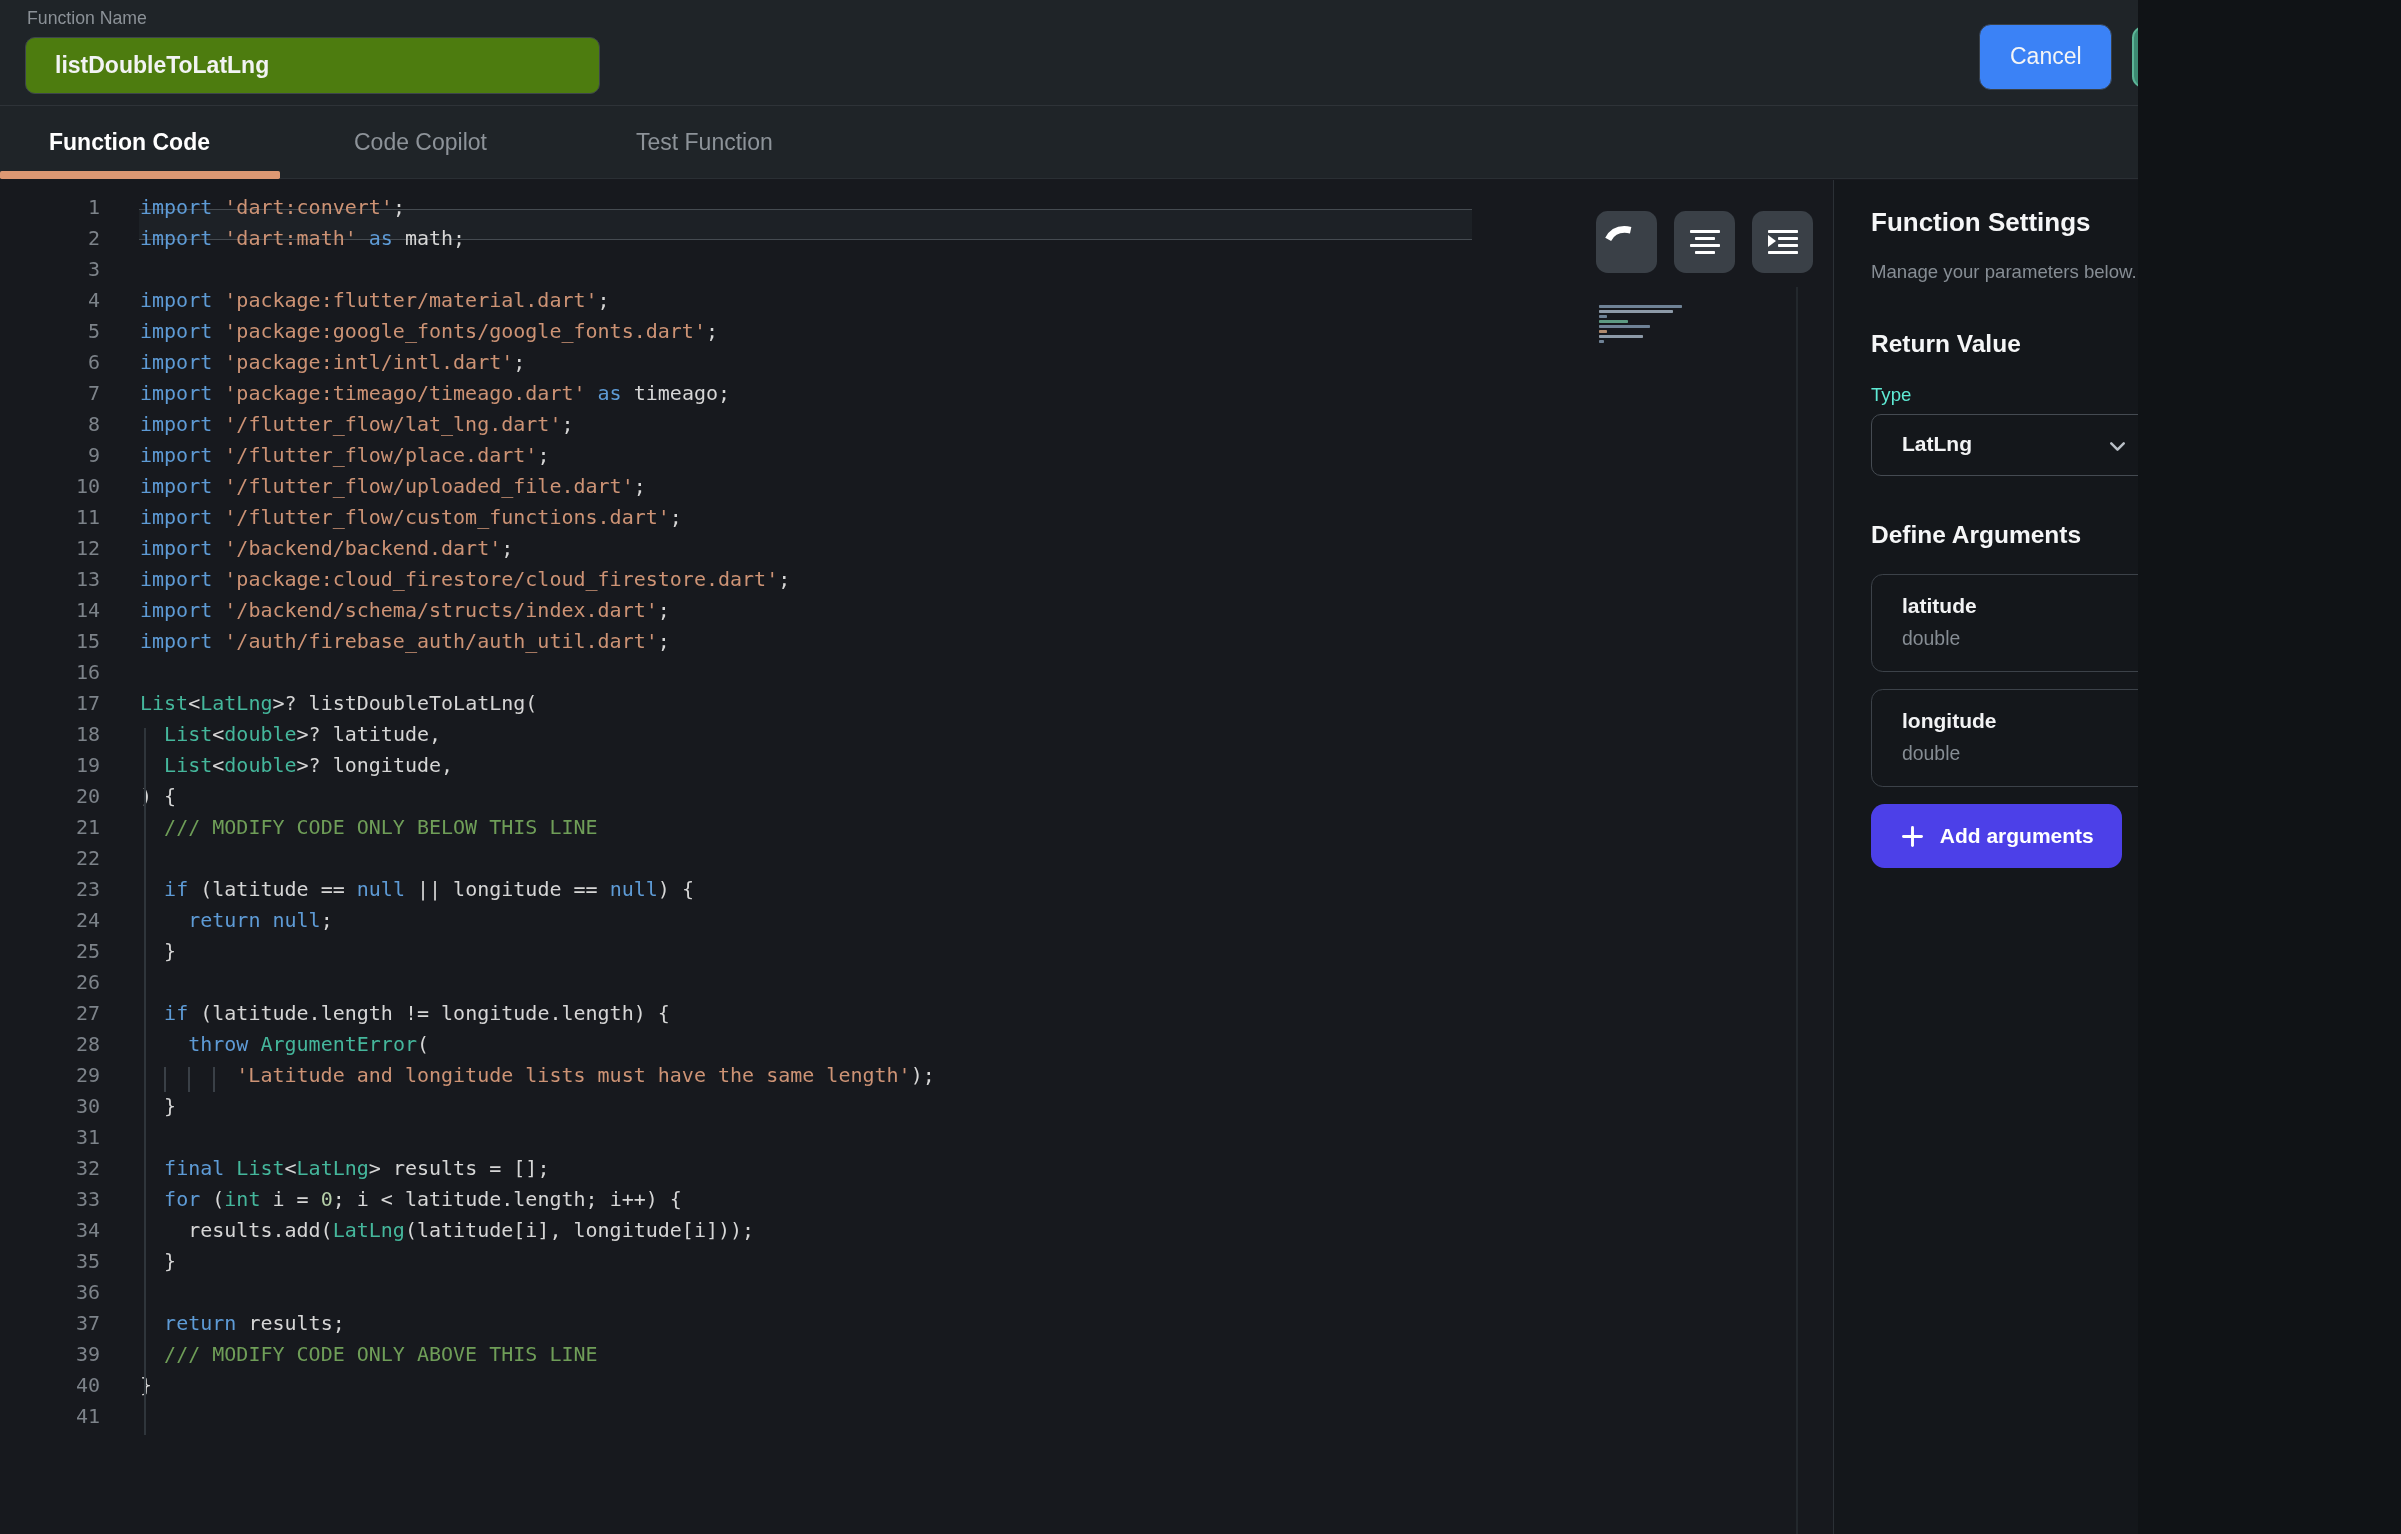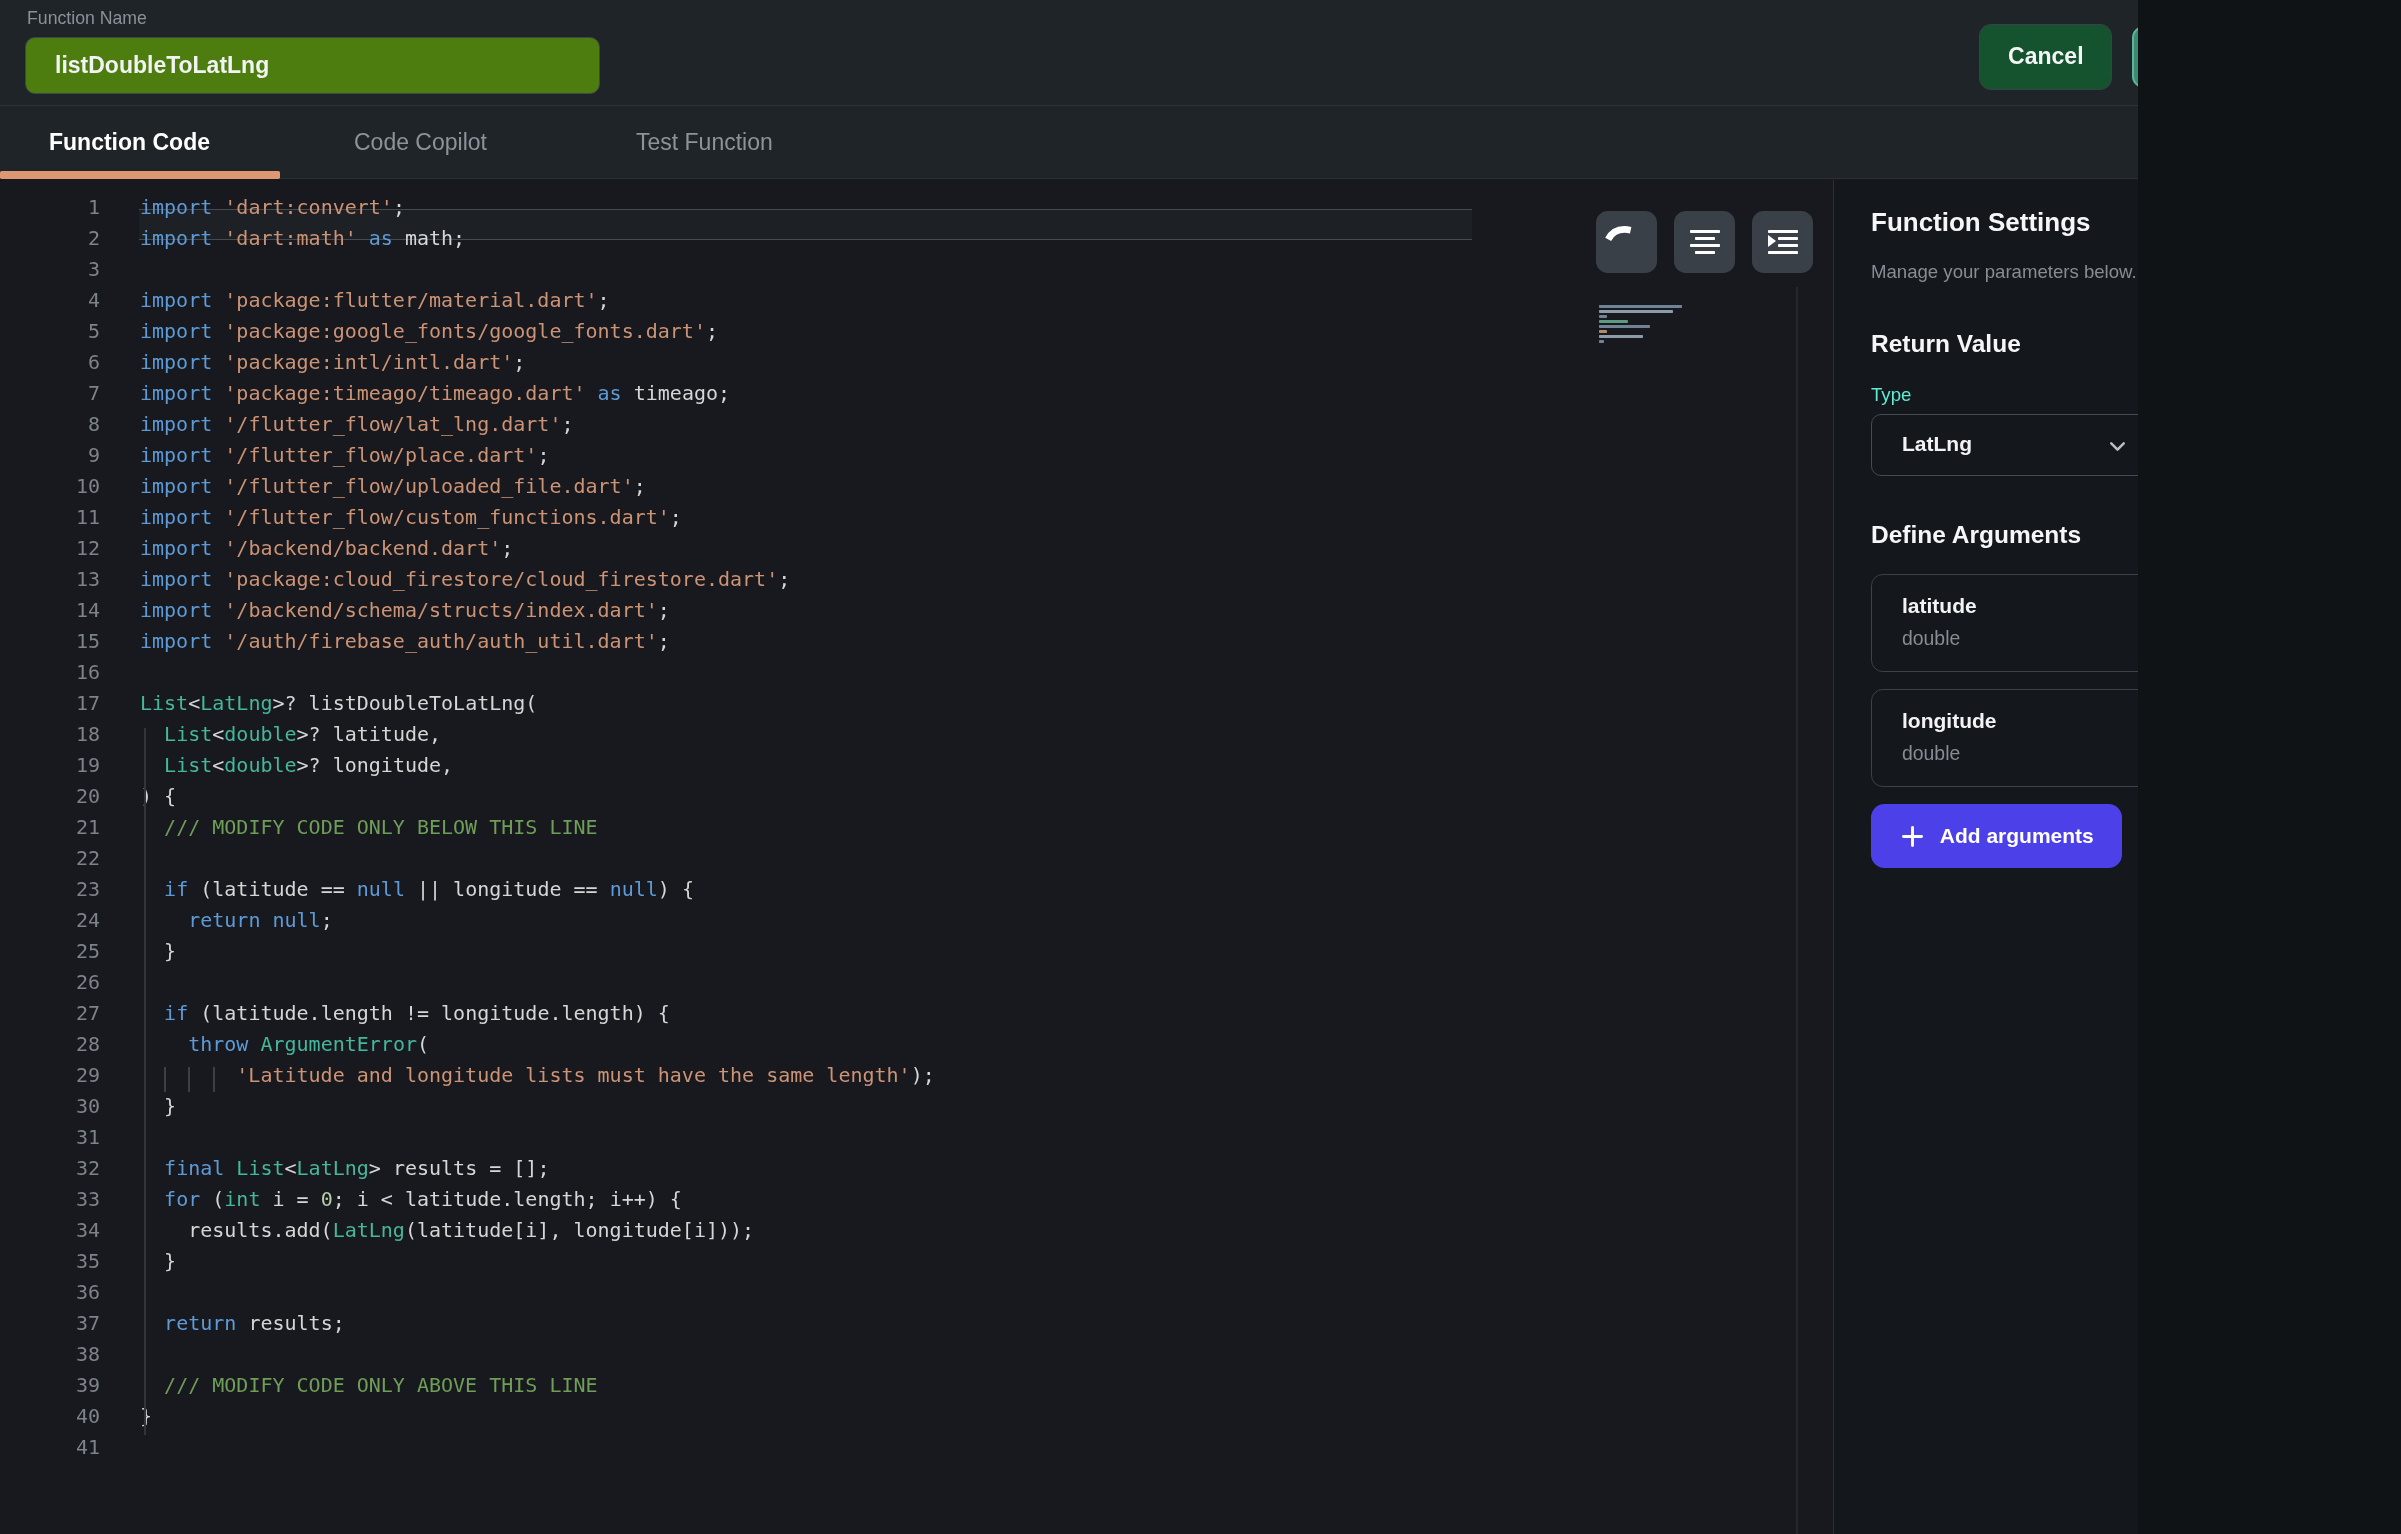--- a/index.html
+++ b/index.html
@@ -9,22 +9,22 @@
 
   
   .topbar{ position:absolute; left:0; top:0; width:2401px; height:106px;
     background:#1f2428; border-bottom:1.7px solid #2e3338; }
   .fn-label{ position:absolute; left:27px; top:8.4px; font-size:17.7px; color:#8b9197; }
   .fn-input{ position:absolute; left:25px; top:37px; width:575px; height:57px;
     background:#4d7c0f; border:1.7px solid #3e454c; border-radius:10px;
     color:#f2f3f4; font-size:23px; font-weight:bold; padding:0 29px;
     font-family:"Liberation Sans", sans-serif; outline:none; }
   .topbar-actions{ position:absolute; right:17.7px; top:23.6px; display:flex; gap:20px; align-items:center; }
-  .btn-cancel{ width:133px; height:66px; background:#14532d; border:1.7px solid #394047;
-    border-radius:11.8px; color:#f4f5f6; font-size:23px; font-weight:bold; cursor:pointer;
+  .btn-cancel{ width:133px; height:66px; background:#3b82f6; border:1.7px solid #394047;
+    border-radius:11.8px; color:#f4f5f6; font-size:23px; font-weight:normal; cursor:pointer;
     font-family:"Liberation Sans", sans-serif; }
   .btn-square{ width:61px; height:62px; border-radius:11.8px; display:flex; align-items:center;
     justify-content:center; cursor:pointer; }
   .btn-confirm{ background:#3c8a72; border:2.1px solid #5cb597; }
   .btn-export{ background:#c07c51; border:2.1px solid #daa06f; }
   .btn-save{ width:89px; height:66px; background:#383e45; border:none; border-radius:11.8px;
     color:#ffffff; font-size:21px; font-weight:normal; font-family:"Liberation Sans", sans-serif; cursor:pointer; }
 
   
   .tabbar{ position:absolute; left:0; top:106px; width:2401px; height:73px;
@@ -164,21 +164,20 @@
         <div class="cl"><span class="ln">28</span><span class="ct"><span class="tok-p">    </span><span class="tok-k">throw</span><span class="tok-p"> </span><span class="tok-t">ArgumentError</span><span class="tok-p">(</span></span></div>
         <div class="cl"><span class="ln">29</span><span class="ct"><span class="tok-p">        </span><span class="tok-s">'Latitude and longitude lists must have the same length'</span><span class="tok-p">);</span></span></div>
         <div class="cl"><span class="ln">30</span><span class="ct"><span class="tok-p">  }</span></span></div>
         <div class="cl"><span class="ln">31</span><span class="ct"></span></div>
         <div class="cl"><span class="ln">32</span><span class="ct"><span class="tok-p">  </span><span class="tok-k">final</span><span class="tok-p"> </span><span class="tok-t">List</span><span class="tok-p">&lt;</span><span class="tok-t">LatLng</span><span class="tok-p">&gt; results = [];</span></span></div>
         <div class="cl"><span class="ln">33</span><span class="ct"><span class="tok-p">  </span><span class="tok-k">for</span><span class="tok-p"> (</span><span class="tok-t">int</span><span class="tok-p"> i = </span><span class="tok-n">0</span><span class="tok-p">; i &lt; latitude.length; i++) {</span></span></div>
         <div class="cl"><span class="ln">34</span><span class="ct"><span class="tok-p">    results.add(</span><span class="tok-t">LatLng</span><span class="tok-p">(latitude[i], longitude[i]));</span></span></div>
         <div class="cl"><span class="ln">35</span><span class="ct"><span class="tok-p">  }</span></span></div>
         <div class="cl"><span class="ln">36</span><span class="ct"></span></div>
         <div class="cl"><span class="ln">37</span><span class="ct"><span class="tok-p">  </span><span class="tok-k">return</span><span class="tok-p"> results;</span></span></div>
-        <div class="cl"><span class="ln">38</span><span class="ct"></span></div>
         <div class="cl"><span class="ln">39</span><span class="ct"><span class="tok-p">  </span><span class="tok-c">/// MODIFY CODE ONLY ABOVE THIS LINE</span></span></div>
         <div class="cl"><span class="ln">40</span><span class="ct"><span class="tok-p">}</span></span></div>
         <div class="cl"><span class="ln">41</span><span class="ct"></span></div>
       </div>
     <div class="indent-guide" style="left:144px; top:548px; height:707px;"></div>
     <div class="ig-trio" style="left:164px; top:887px;"></div>
     <div class="ig-trio" style="left:188px; top:887px;"></div>
     <div class="ig-trio" style="left:213px; top:887px;"></div>
   </div>
   <div class="scroll-line"></div>

